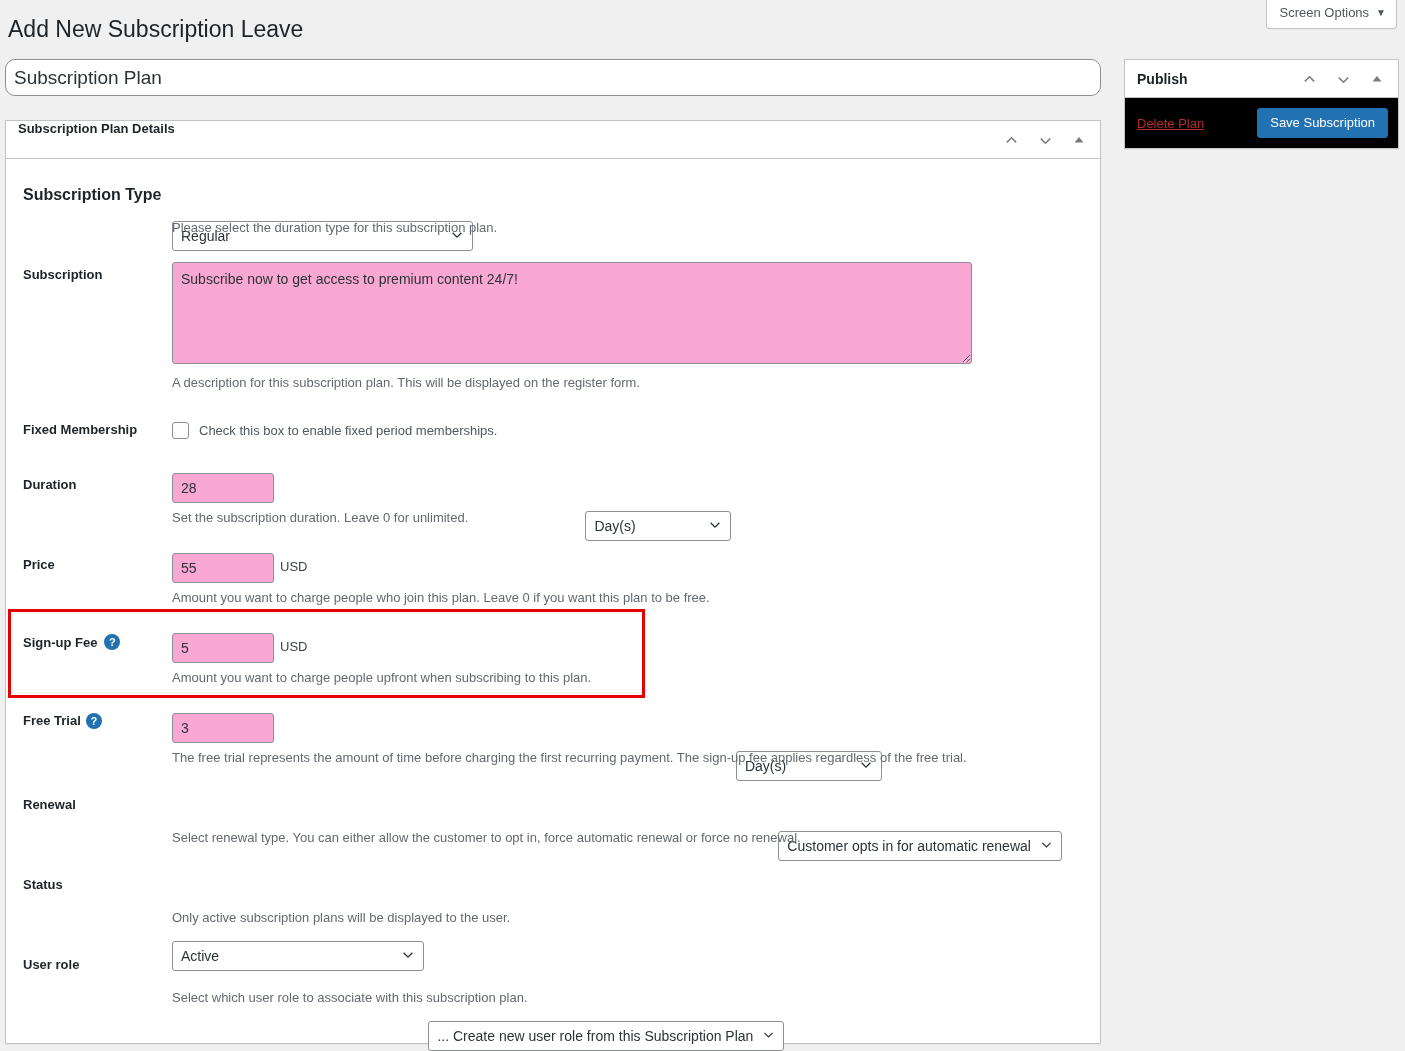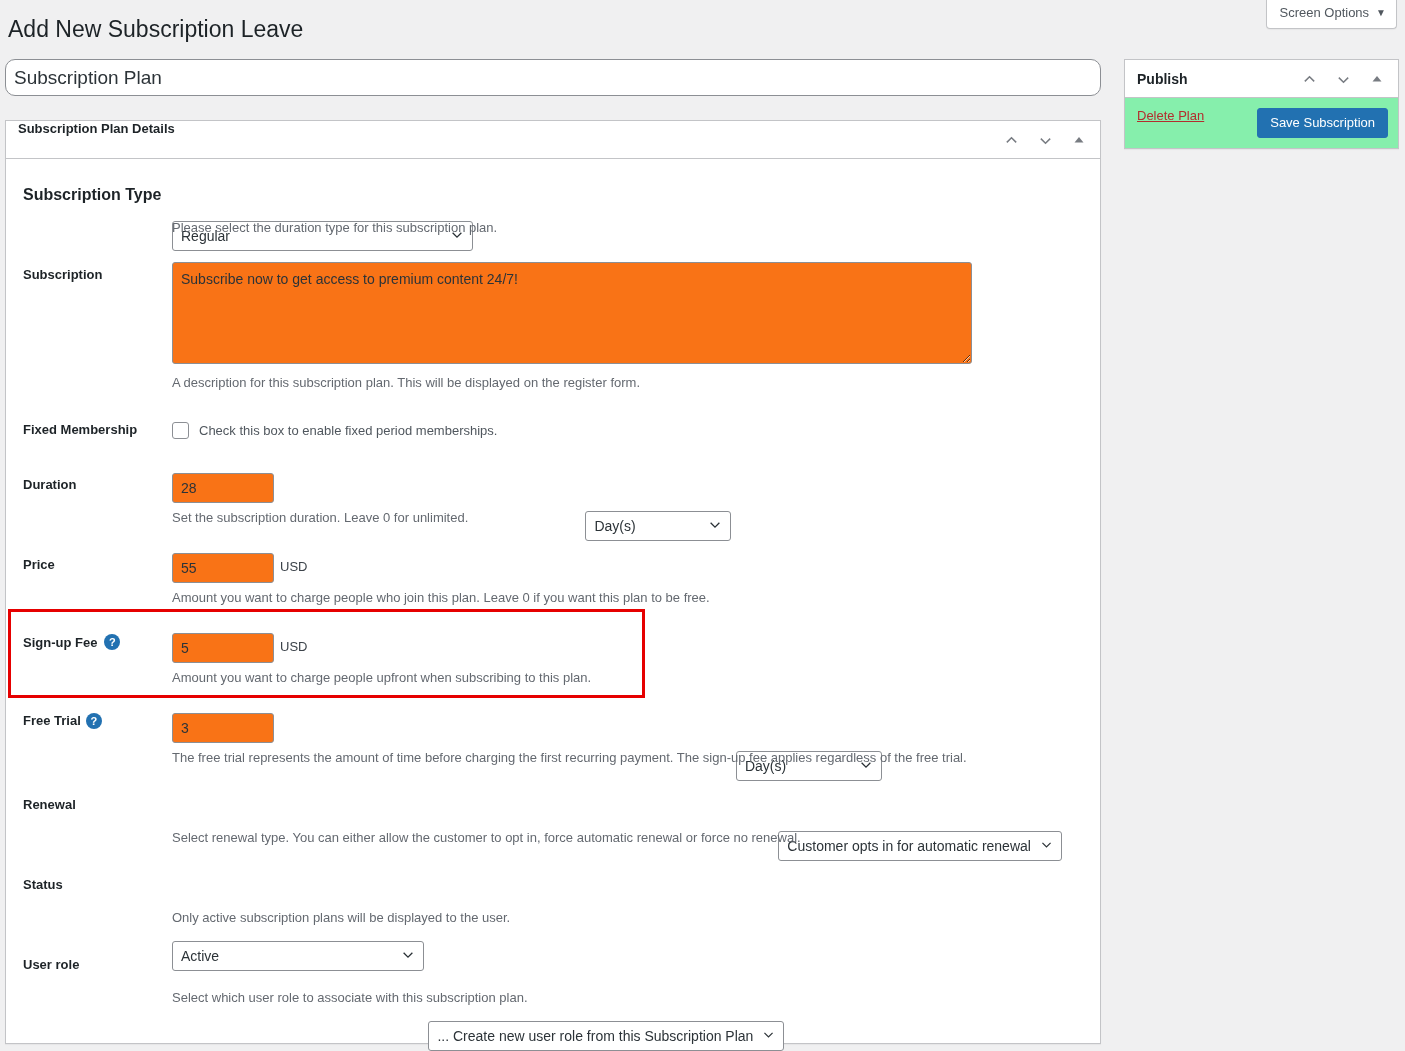--- a/index.html
+++ b/index.html
@@ -101,21 +101,21 @@
     margin-top: 6px;
   }
 
   
   .abs { position: absolute; }
 
   
   .txt {
     border: 1px solid #8c8f94;
     border-radius: 3px;
-    background: #f97316;
+    background: #f9a8d4;
     font-family: "Liberation Sans", sans-serif;
     font-size: 14px;
     color: #2c3338;
     padding: 3px 8px;
     height: 30px;
     outline: none;
   }
   textarea.txt {
     resize: vertical;
     height: auto;
@@ -199,23 +199,24 @@
     position: relative;
     height: 38px;
     border-bottom: 1px solid #c3c4c7;
     display: flex; align-items: center;
     padding-left: 12px;
   }
   #publish-header .hdr-title {
     font-size: 14px; font-weight: 700; color: #1d2327;
   }
   #publish-footer {
-    background: #86efac;
+    background: #000000;
     padding: 10px 10px 10px 12px;
     display: flex;
+    align-items: center;
     justify-content: space-between;
     min-height: 49px;
   }
   #delete-plan {
     font-size: 13px;
     color: #b32d2e;
     text-decoration: underline;
     cursor: pointer;
   }
   #save-subscription {

